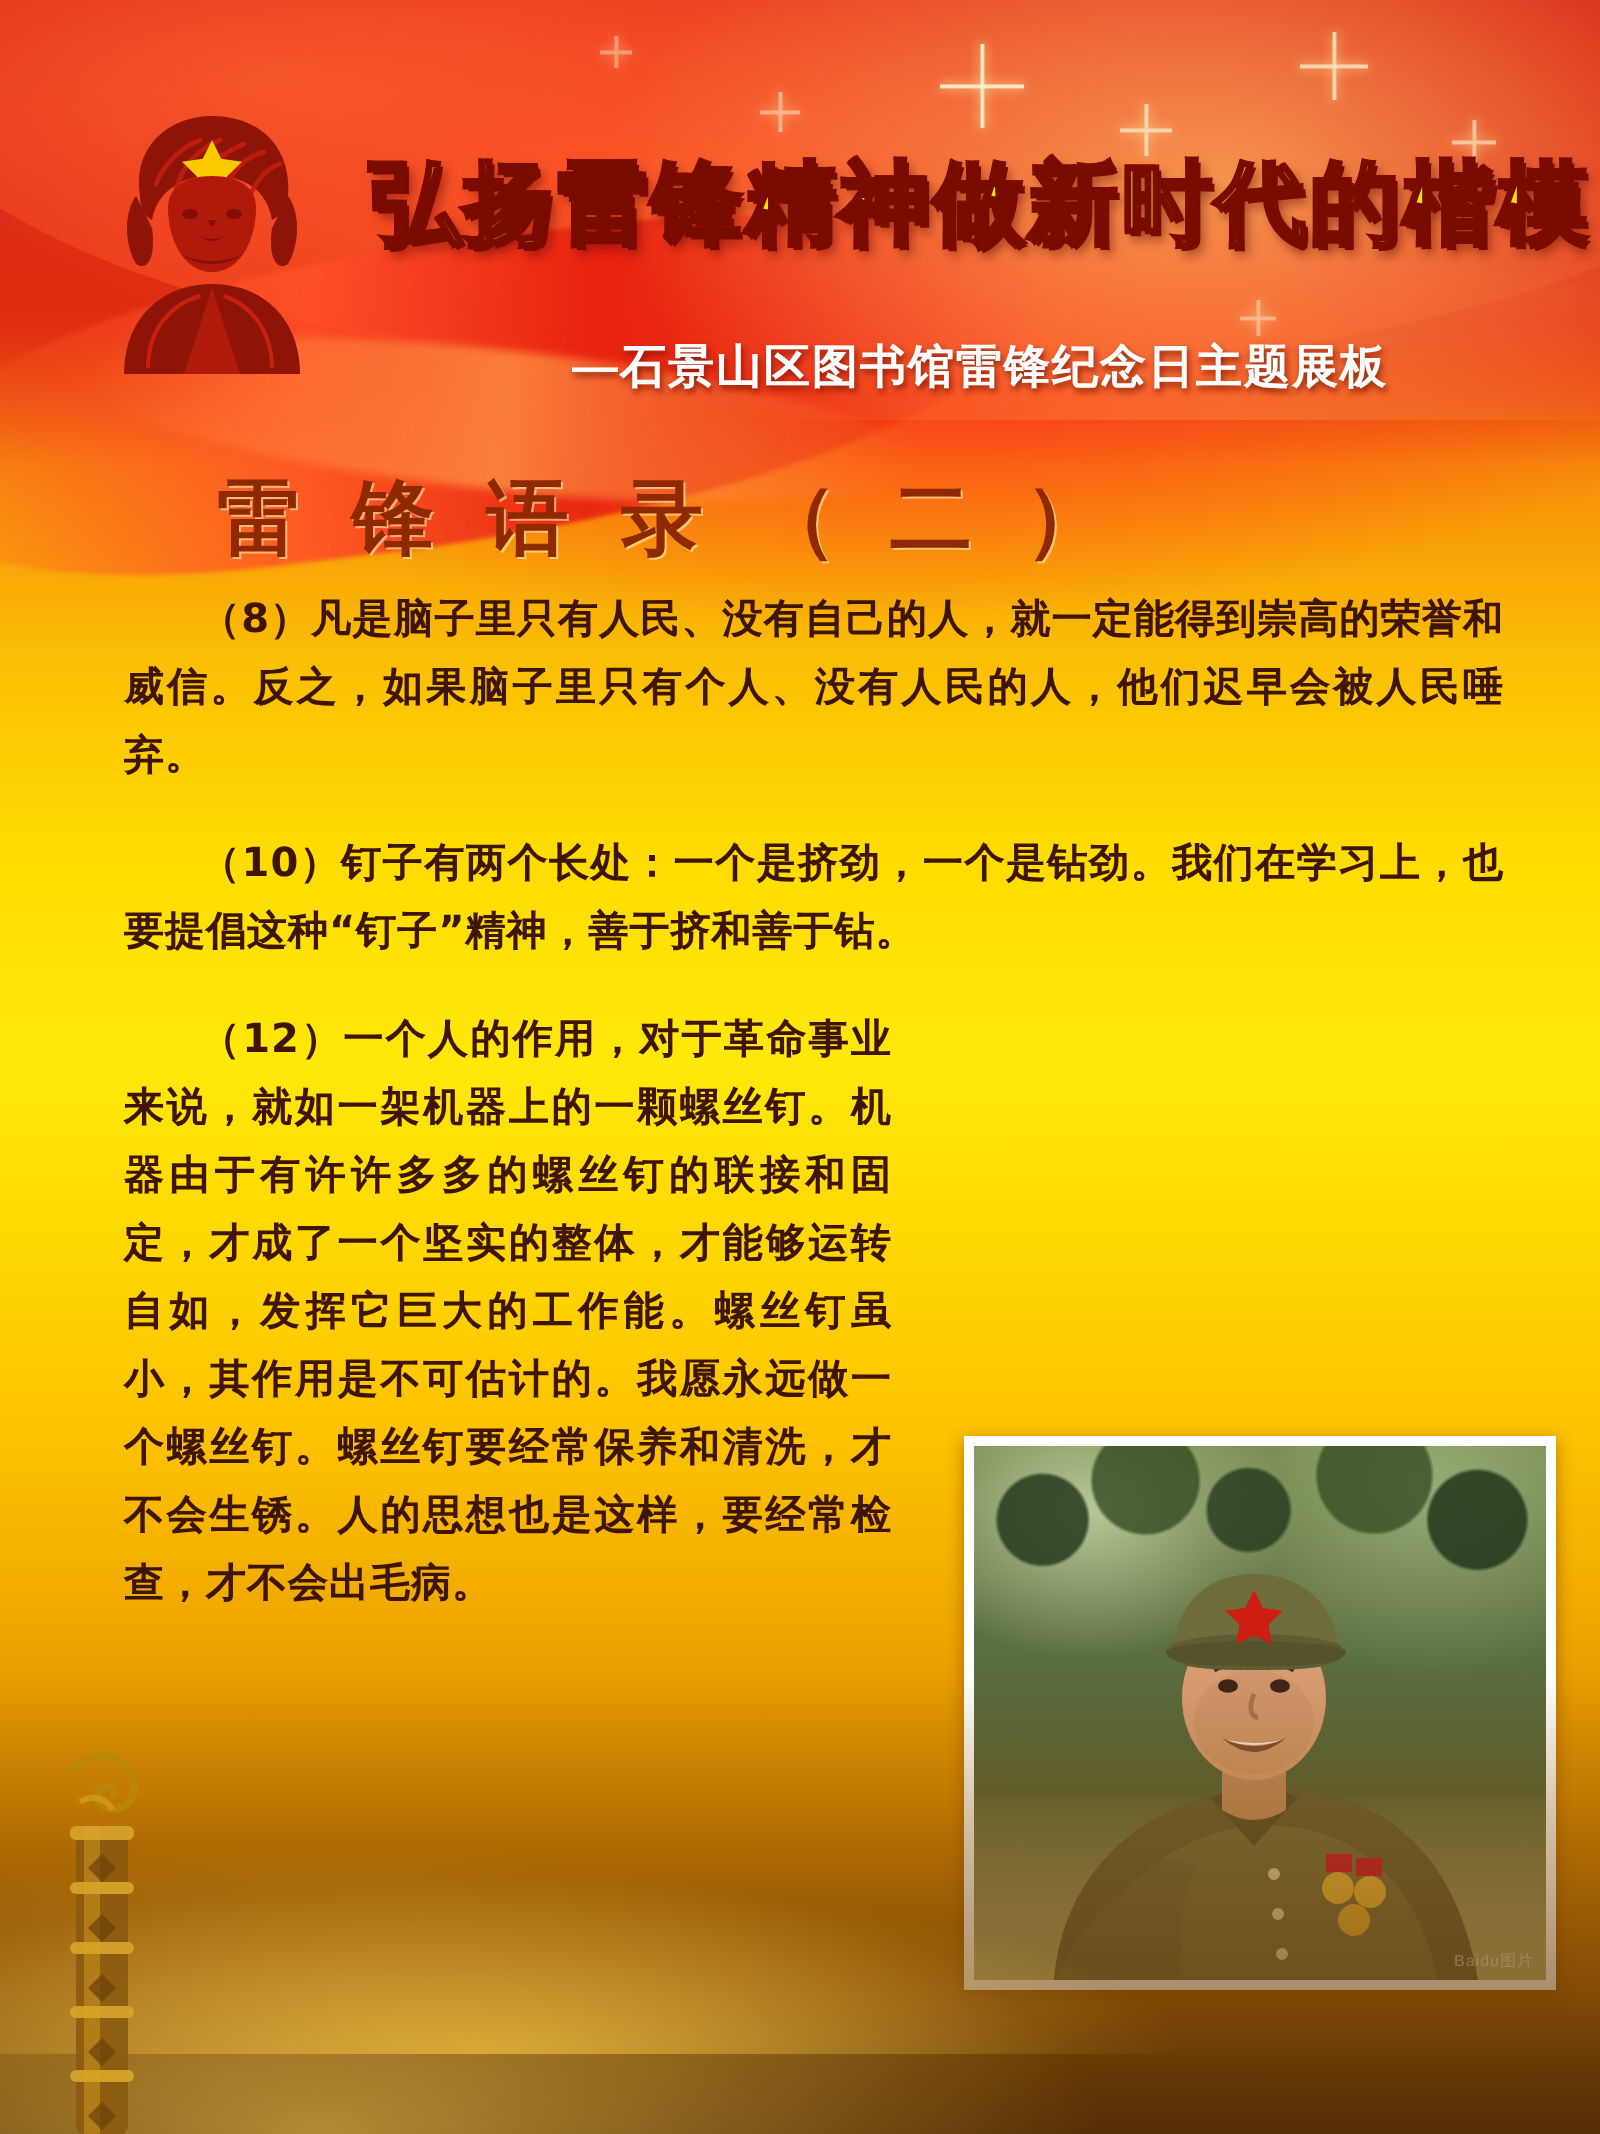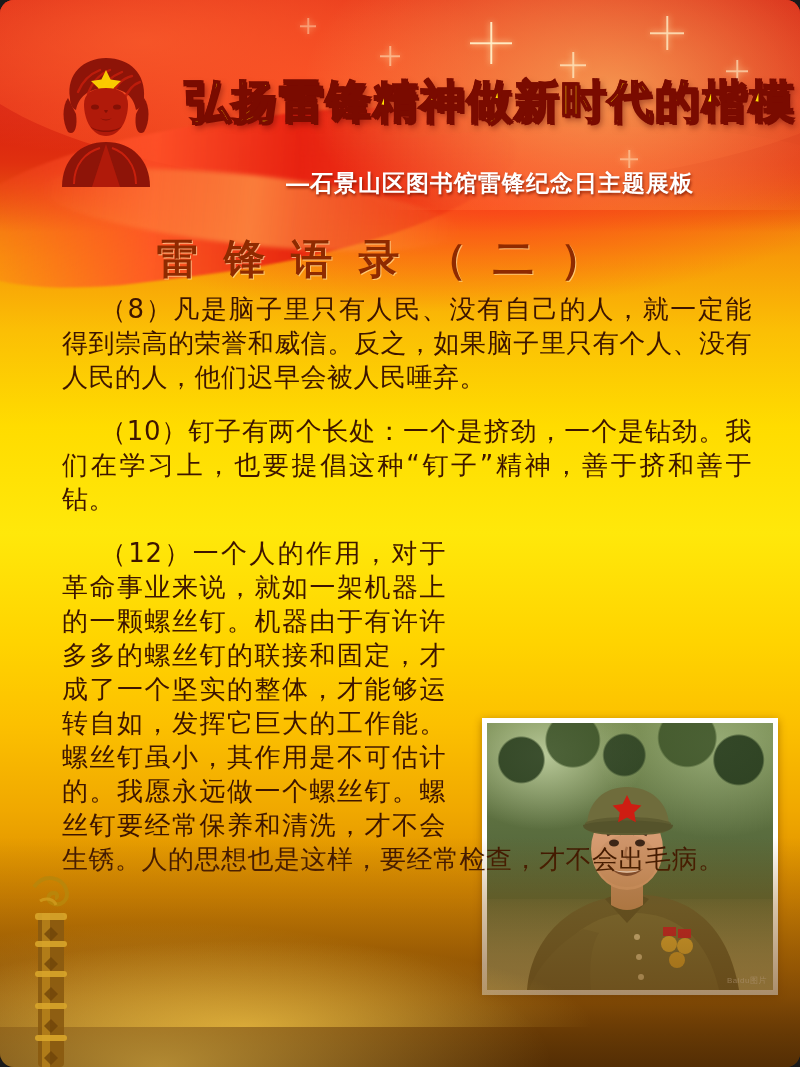--- a/index.html
+++ b/index.html
@@ -21,21 +21,20 @@
         #fbbf05 31%,
         #ffdc00 40%,
         #ffe80a 50%,
         #ffd400 60%,
         #fcc000 68%,
         #f0a800 76%,
         #d98a00 84%,
         #b36a02 91%,
         #8a4e05 96%,
         #6b3a05 100%);
-    border-radius: 14px;
   }
 
   
   .top-red {
     position: absolute;
     left: 0; top: 0;
     width: 800px; height: 232px;
     background:
       radial-gradient(ellipse 60% 70% at 18% 18%, rgba(255,120,60,.55), rgba(255,80,40,0) 70%),
       linear-gradient(180deg, #d21a10 0%, #d81f10 45%, #e0300f 70%, rgba(224,56,15,0) 100%);
@@ -140,34 +139,33 @@
     position: absolute;
     left: 0; top: 232px;
     width: 668px;
     text-align: center;
     font-family: "DejaVu Serif", serif;
     font-weight: bold;
     font-size: 41px;
     letter-spacing: 6px;
     color: #8f2a00;
     text-shadow: 1px 1px 0 rgba(255,240,180,.6);
-    margin-left: 48px;
   }
 
   
   .body-wrap {
     position: absolute;
     left: 62px; top: 292px;
     width: 690px;
     color: #3a1400;
   }
   .para {
     font-family: "DejaVu Sans", sans-serif;
-    font-size: 26px;
-    font-weight: normal;
+    font-size: 20px;
+    font-weight: bold;
     line-height: 34px;
     letter-spacing: 0.5px;
     text-indent: 38px;
     margin: 0 0 20px 0;
     text-align: justify;
     color: #3d1500;
   }
   
   .photo-float {
     float: right;

